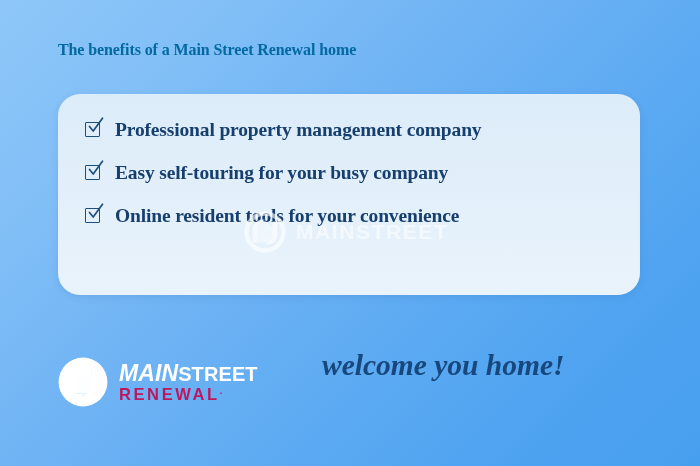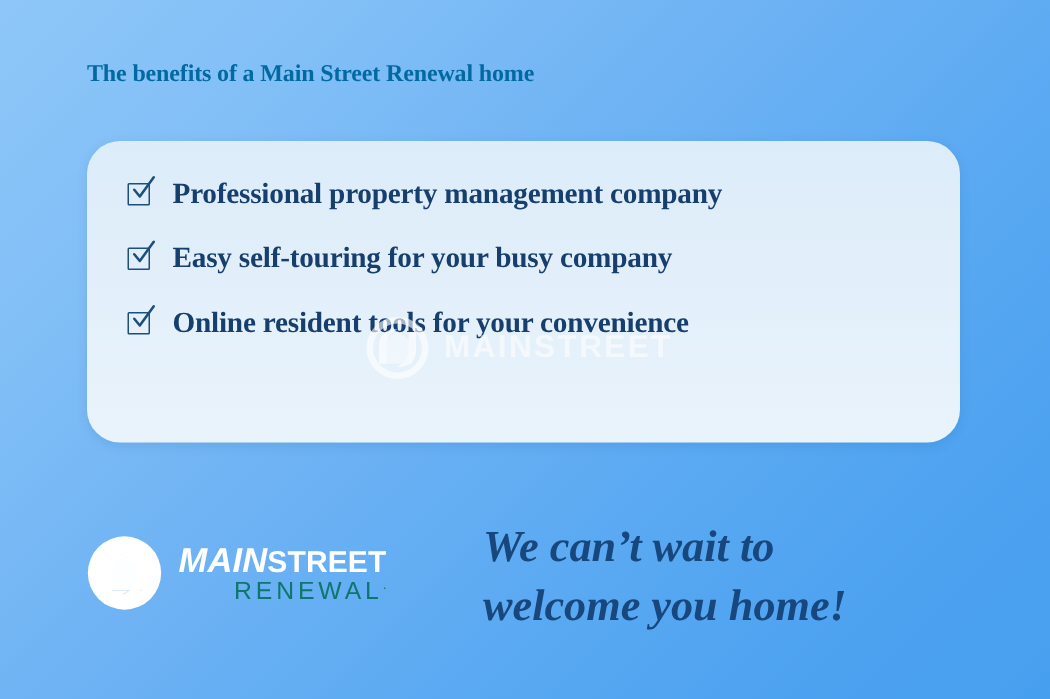--- a/index.html
+++ b/index.html
@@ -141,26 +141,25 @@
     font-size:23px;
     color:#ffffff;
     line-height:1.02;
     white-space:nowrap;
   }
   .brand-line1 .b-main { font-weight:bold; letter-spacing:0.1px;font-style:italic; }
   .brand-line1 .b-street { font-weight:bold; letter-spacing:0.1px; font-size:20px; }
   .brand-line2 {
     font-family:"Liberation Sans", sans-serif;
     font-size:16.5px;
-    font-weight:normal;
+    font-weight:bold;
     letter-spacing:2.6px;
-    color:#0f766e;
+    color:#be185d;
     line-height:1.1;
     white-space:nowrap;
-    text-align:right;
   }
   .brand-line2 .reg { font-size:9px; vertical-align:super; letter-spacing:0; }
 
   
   .tagline {
     position:absolute;
     left:322px;
     top:346px;
     font-size:29.5px;
     font-weight:bold;
@@ -243,15 +242,14 @@
       <path d="M80 48 C80 69 65 82 45 80 C59 73 66 63 66 48 L66 20 L80 20 Z" fill="#ffffff"></path>
     </svg>
   </span>
   <span class="brand-words">
     <span class="brand-line1"><span class="b-main">MAIN</span><span class="b-street">STREET</span></span>
     <span class="brand-line2"><span>RENEWAL</span><span class="reg">.</span></span>
   </span>
 </div>
 
 <div class="tagline">
-  <div>We can’t wait to</div>
   <div>welcome you home!</div>
 </div>
 
 </body></html>

